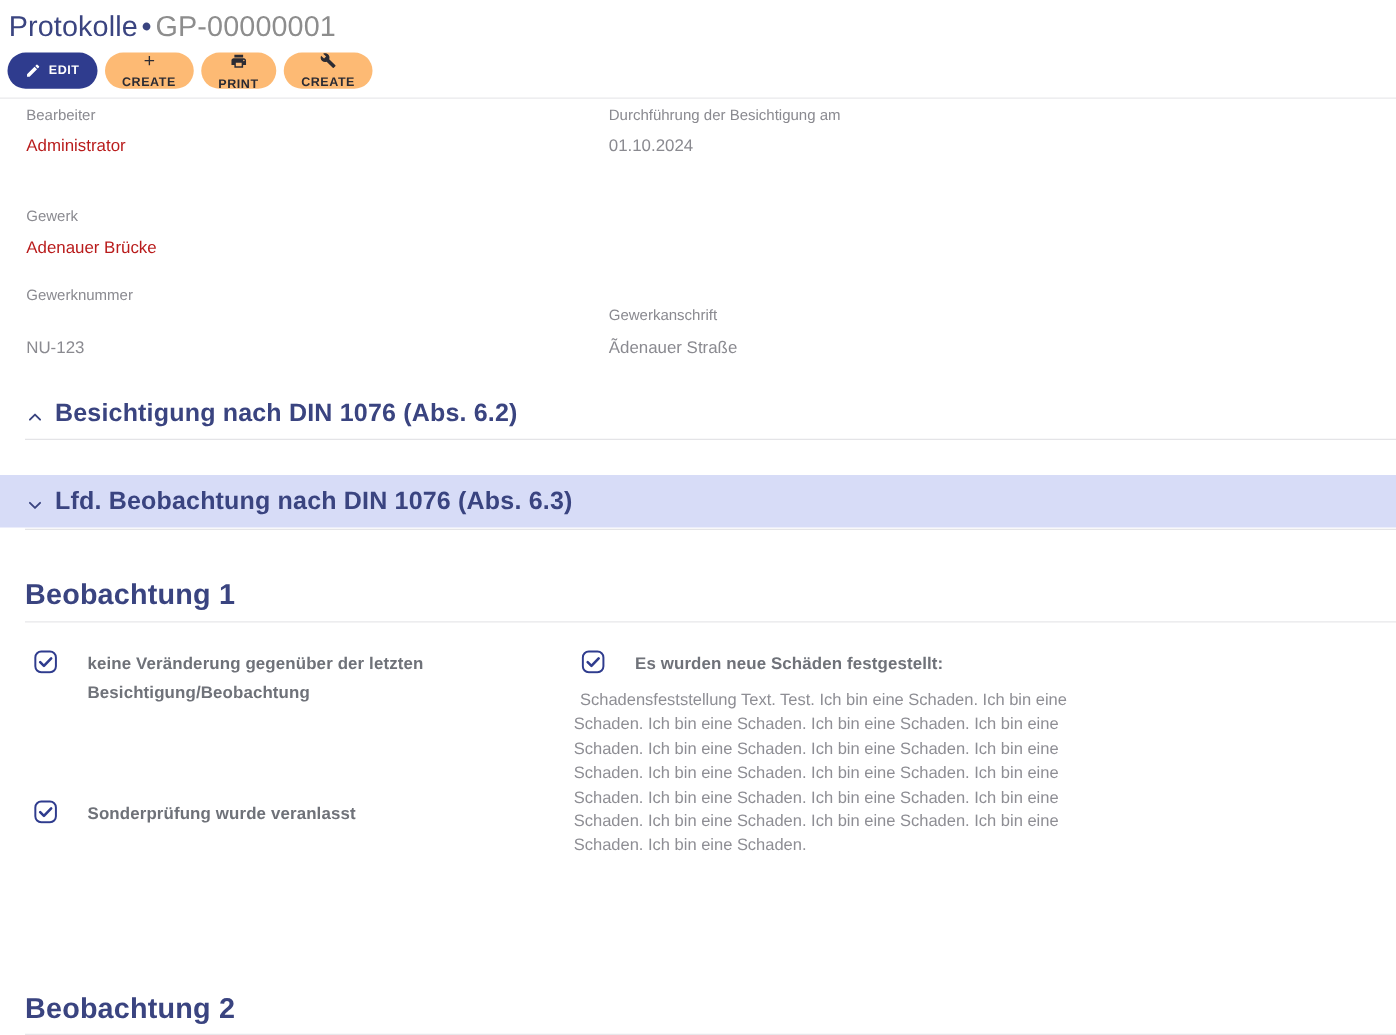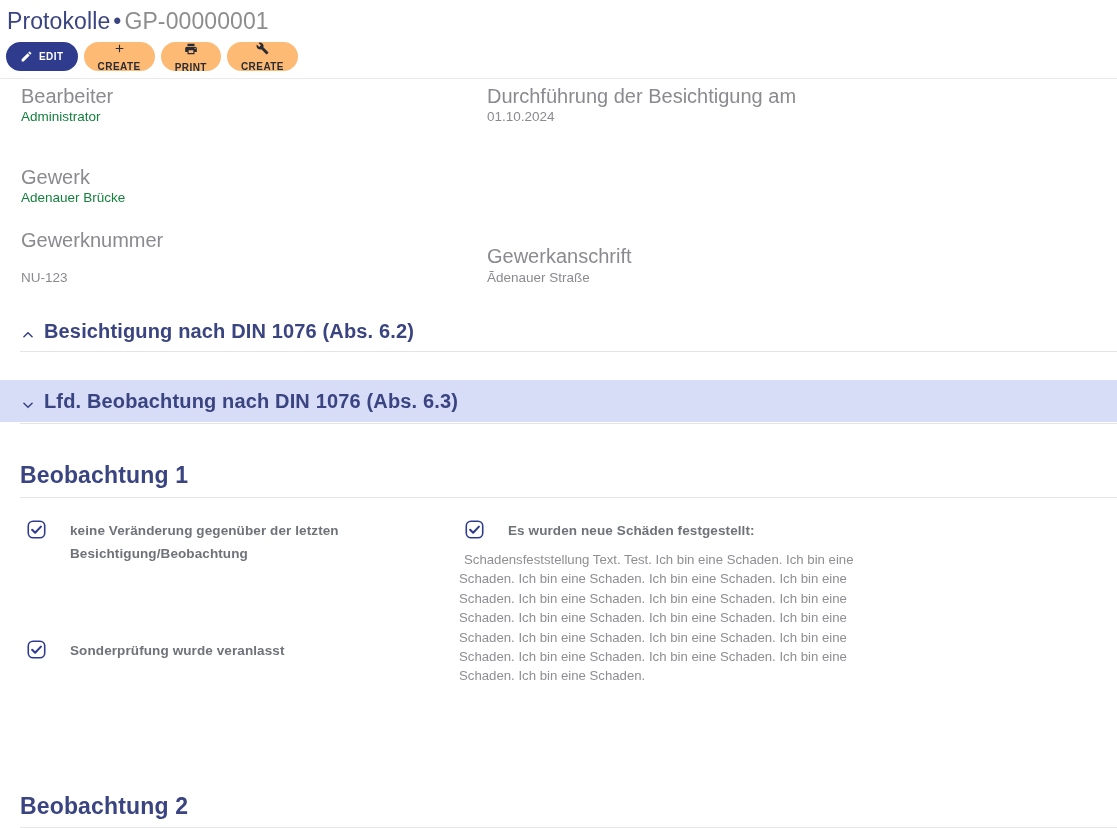--- a/index.html
+++ b/index.html
@@ -38,27 +38,27 @@
   .btn.primary{background:#2f3c8e;color:#ffffff;}
   .btn.plain{background:#fdba74;color:#2b2b33;flex-direction:column;}
   .btn svg{display:block;}
 
   .toolbar-rule{
     position:absolute;left:0;top:78px;width:1117px;height:1px;
     background:#e9e9ec;
   }
   .f-label{
     position:absolute;
-    font-size:20px;color:#8a8a90;font-weight:400;white-space:nowrap;
+    font-size:12px;color:#8a8a90;font-weight:400;white-space:nowrap;
   }
   .f-value{
     position:absolute;
     font-size:13.5px;font-weight:400;white-space:nowrap;
   }
-  .f-value.link{color:#15803d;}
+  .f-value.link{color:#b91c1c;}
   .f-value.text{color:#8a8a90;}
 
   
   .fl1{left:21px;top:85px;}   .fv1{left:21px;top:109px;}
   .fl2{left:487px;top:85px;}  .fv2{left:487px;top:109px;}
   .fl3{left:21px;top:166px;}  .fv3{left:21px;top:190px;}
   .fl4{left:21px;top:229px;}  .fv4{left:21px;top:270px;}
   .fl5{left:487px;top:245px;} .fv5{left:487px;top:270px;}
 
   

